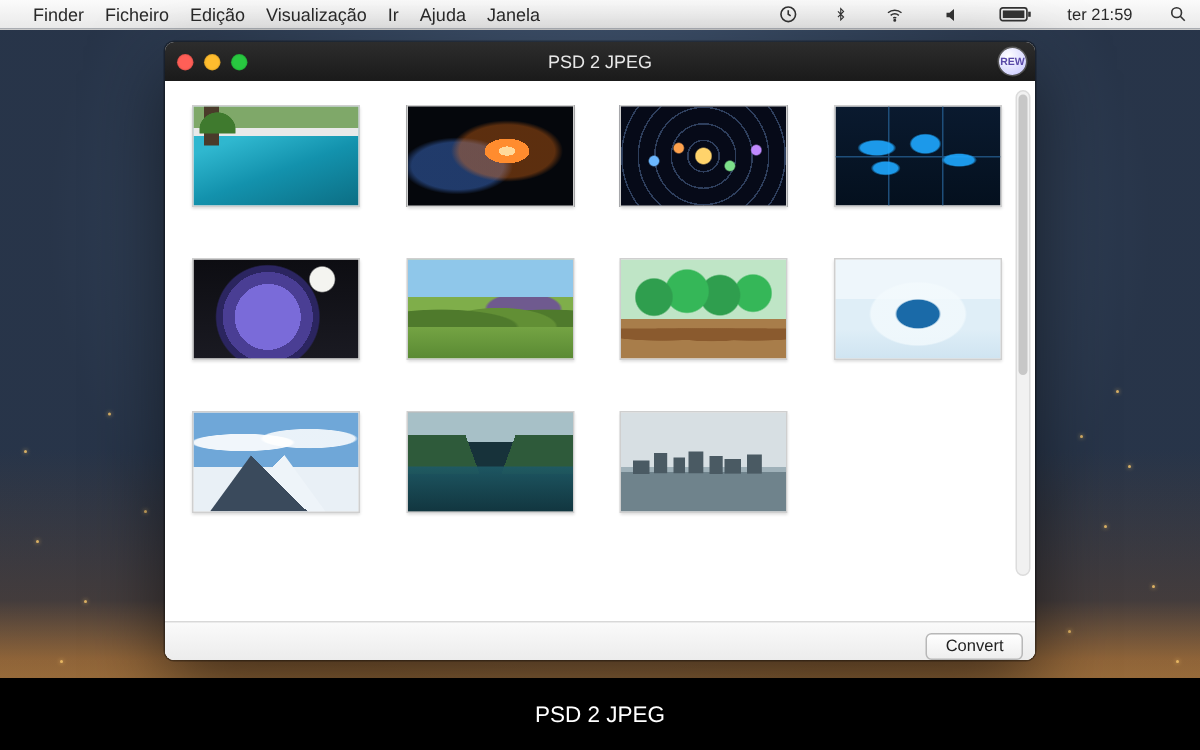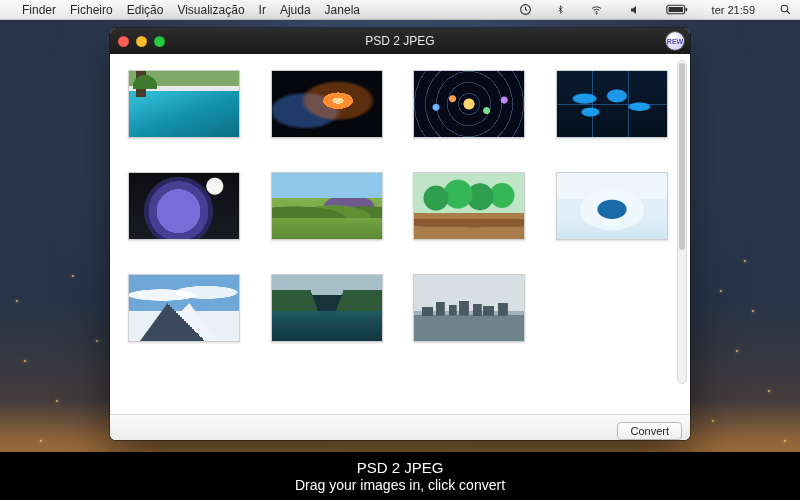--- a/index.html
+++ b/index.html
@@ -307,16 +307,15 @@
         </div>
       </div>
       <div class="footer">
         <button class="btn">Convert</button>
       </div>
     </div>
   </div>
 
   <div class="caption">
     <div>PSD 2 JPEG</div>
-    <div class="sub">Drag your images in, click convert</div>
   </div>
 
 </div>
 
 </body></html>

